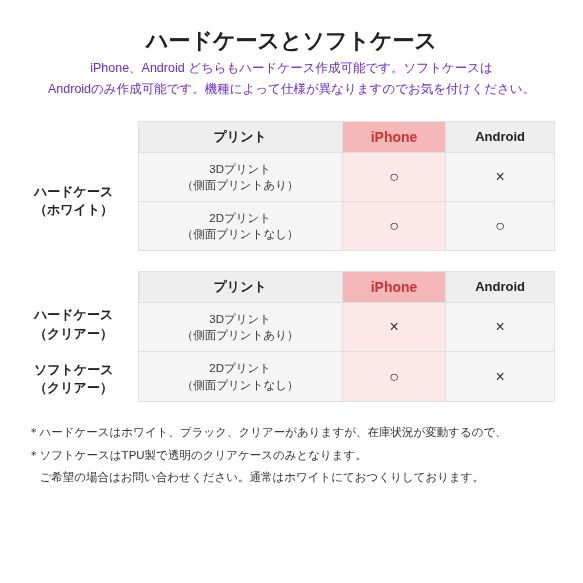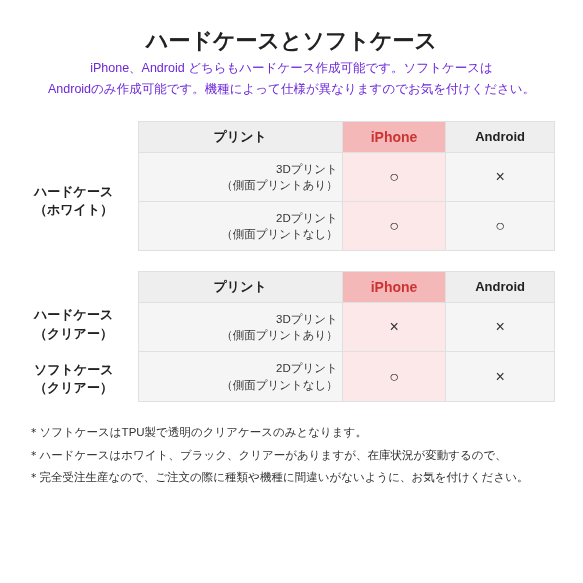--- a/index.html
+++ b/index.html
@@ -77,21 +77,21 @@
       background: #eeeeee;
       text-align: center;
       font-size: 13px;
       font-weight: bold;
       color: #222;
       padding: 6px 8px;
     }
 
     .cell-label {
       background: #f5f5f5;
-      text-align: right;
+      text-align: center;
       font-size: 11.5px;
       color: #333;
       padding: 8px 4px;
       line-height: 1.4;
       border: 1px solid #e0e0e0;
     }
 
     .cell-iphone {
       background: #fce8e8;
       text-align: center;
@@ -190,18 +190,18 @@
         <tr>
           <td class="cell-label">2Dプリント<br>（側面プリントなし）</td>
           <td class="cell-iphone">○</td>
           <td class="cell-android">×</td>
         </tr>
       </tbody>
     </table>
   </div>
 
   <div class="notes">
+    <p>＊ハードケースはホワイト、ブラック、クリアーがありますが、在庫状況が変動するので、</p>
     <p>＊ソフトケースはTPU製で透明のクリアケースのみとなります。</p>
-    <p>＊ハードケースはホワイト、ブラック、クリアーがありますが、在庫状況が変動するので、</p>
-    <p>＊完全受注生産なので、ご注文の際に種類や機種に間違いがないように、お気を付けください。</p>
+    <p>　ご希望の場合はお問い合わせください。通常はホワイトにておつくりしております。</p>
   </div>
 
 </div>
 
 </body></html>

